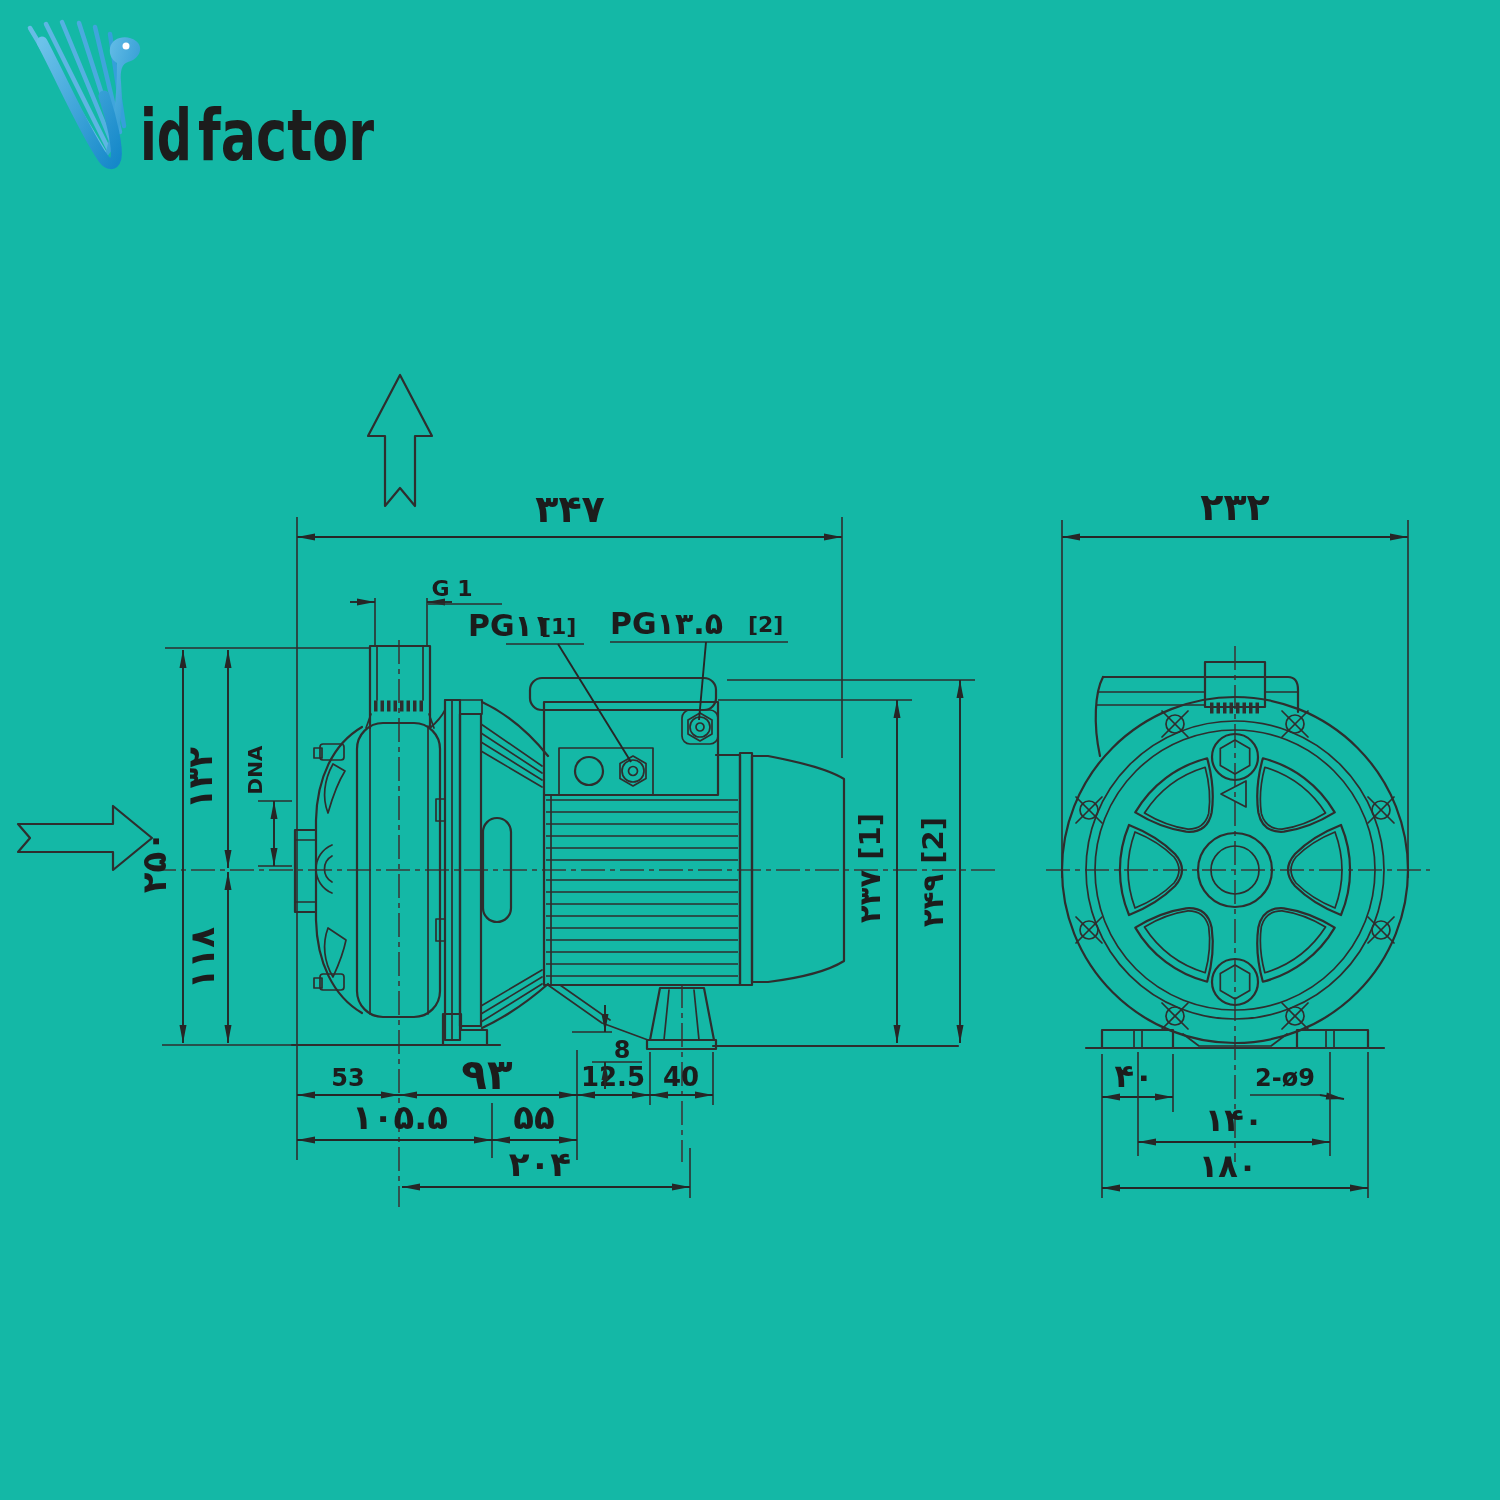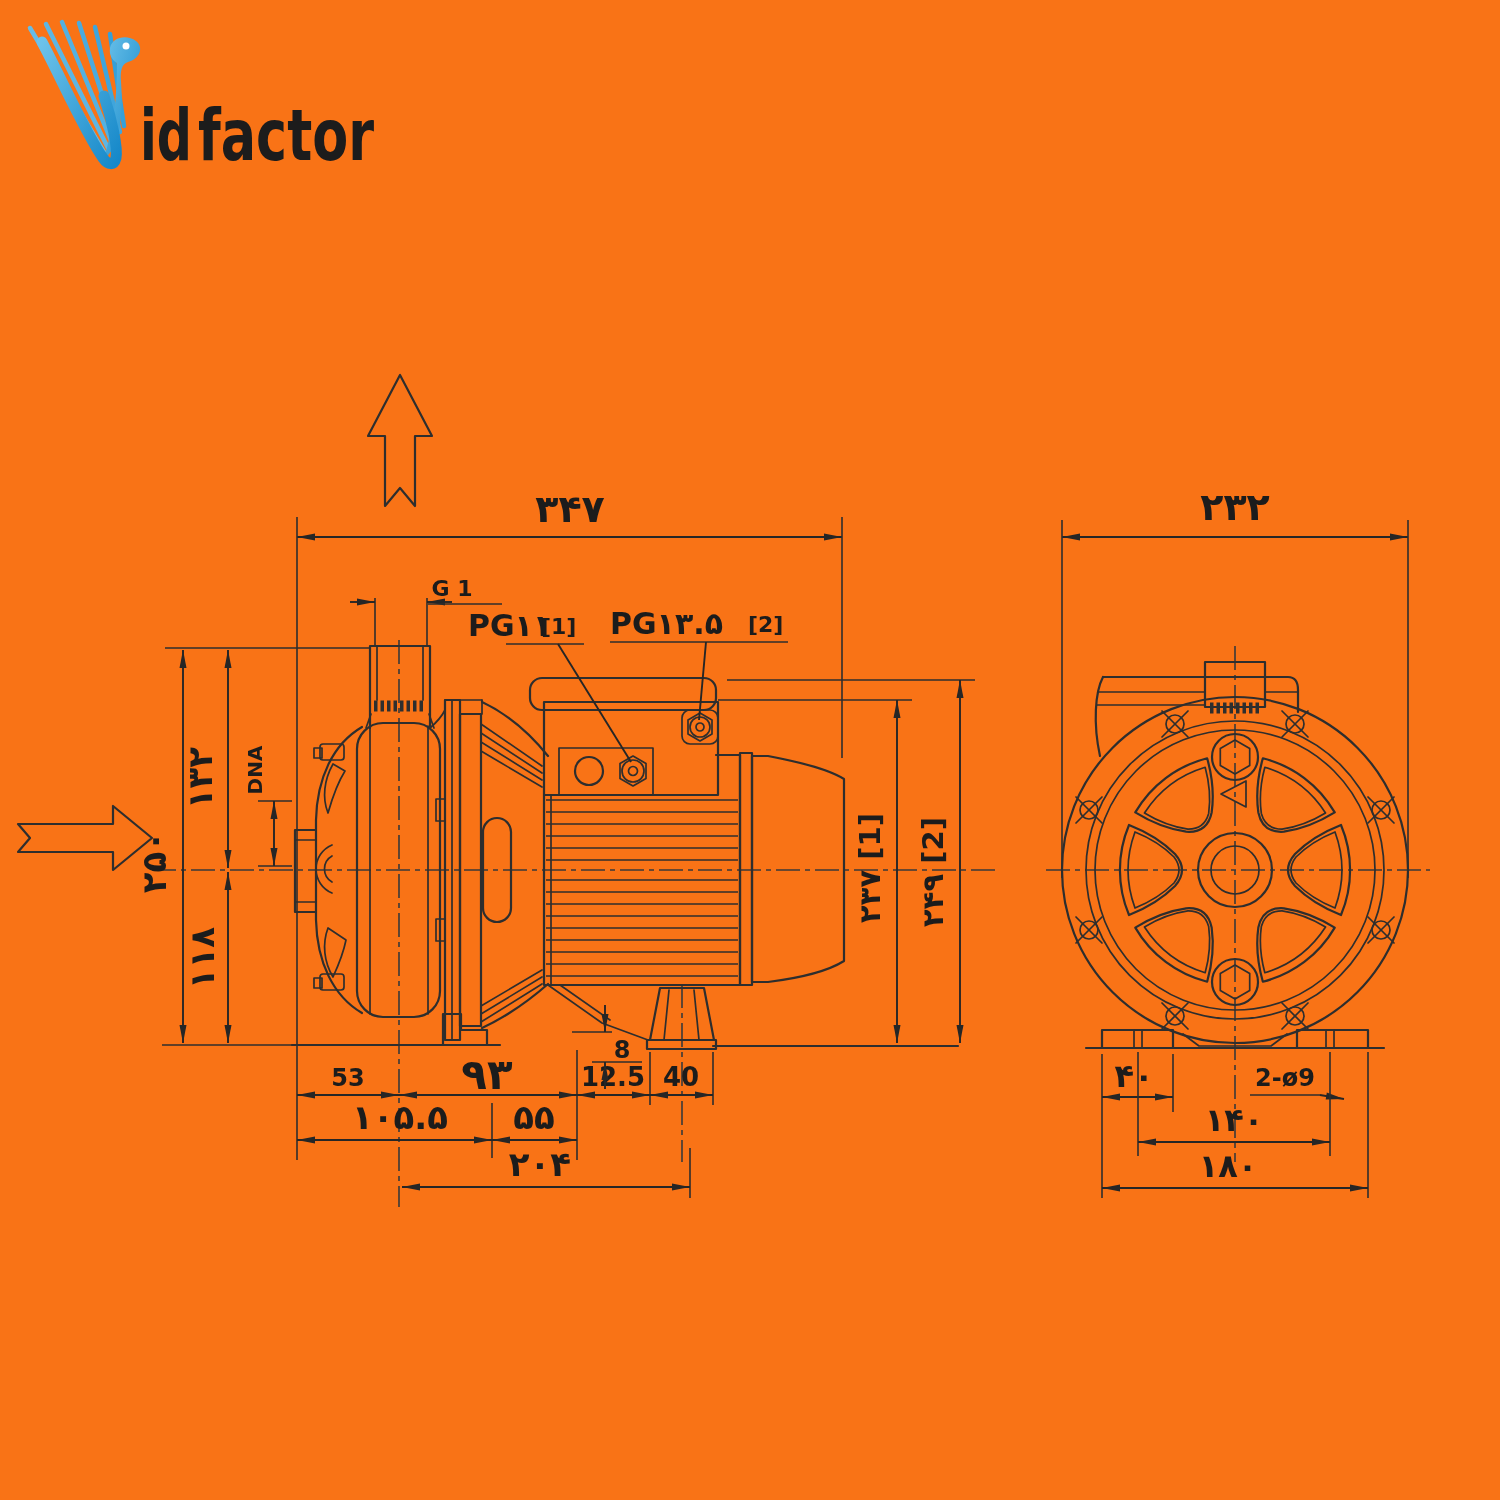--- a/index.html
+++ b/index.html
@@ -1,16 +1,16 @@
 <!DOCTYPE html>
 <html><head>
 <meta charset="utf-8">
 <style>
   html,body{margin:0;padding:0;background:#ffffff;}
-  .page{width:1500px;height:1500px;position:relative;background:#f97316;overflow:hidden;
+  .page{width:1500px;height:1500px;position:relative;background:#14b8a6;overflow:hidden;
         font-family:"DejaVu Sans",sans-serif;}
   svg text{font-family:"DejaVu Sans",sans-serif;font-weight:bold;fill:#1c1c1c;}
   .ln{stroke:#2e2e2e;stroke-width:2.2;fill:none;stroke-linecap:round;stroke-linejoin:round;}
   .lnt{stroke:#2e2e2e;stroke-width:1.7;fill:none;stroke-linecap:round;stroke-linejoin:round;}
   .dim{stroke:#262626;stroke-width:1.9;fill:none;}
   .ext{stroke:#2e2e2e;stroke-width:1.6;fill:none;}
   .cl{stroke:#3a3a3a;stroke-width:1.6;fill:none;stroke-dasharray:24 5 5 5;}
   .hatch{stroke:#2e2e2e;stroke-width:11;stroke-dasharray:3.5 3;fill:none;}
   .t20{font-size:20px}.t22{font-size:22px}.t24{font-size:24px}.t26{font-size:26px}
   .t29{font-size:29px}.t30{font-size:30px}.t32{font-size:32px}.t34{font-size:34px}

